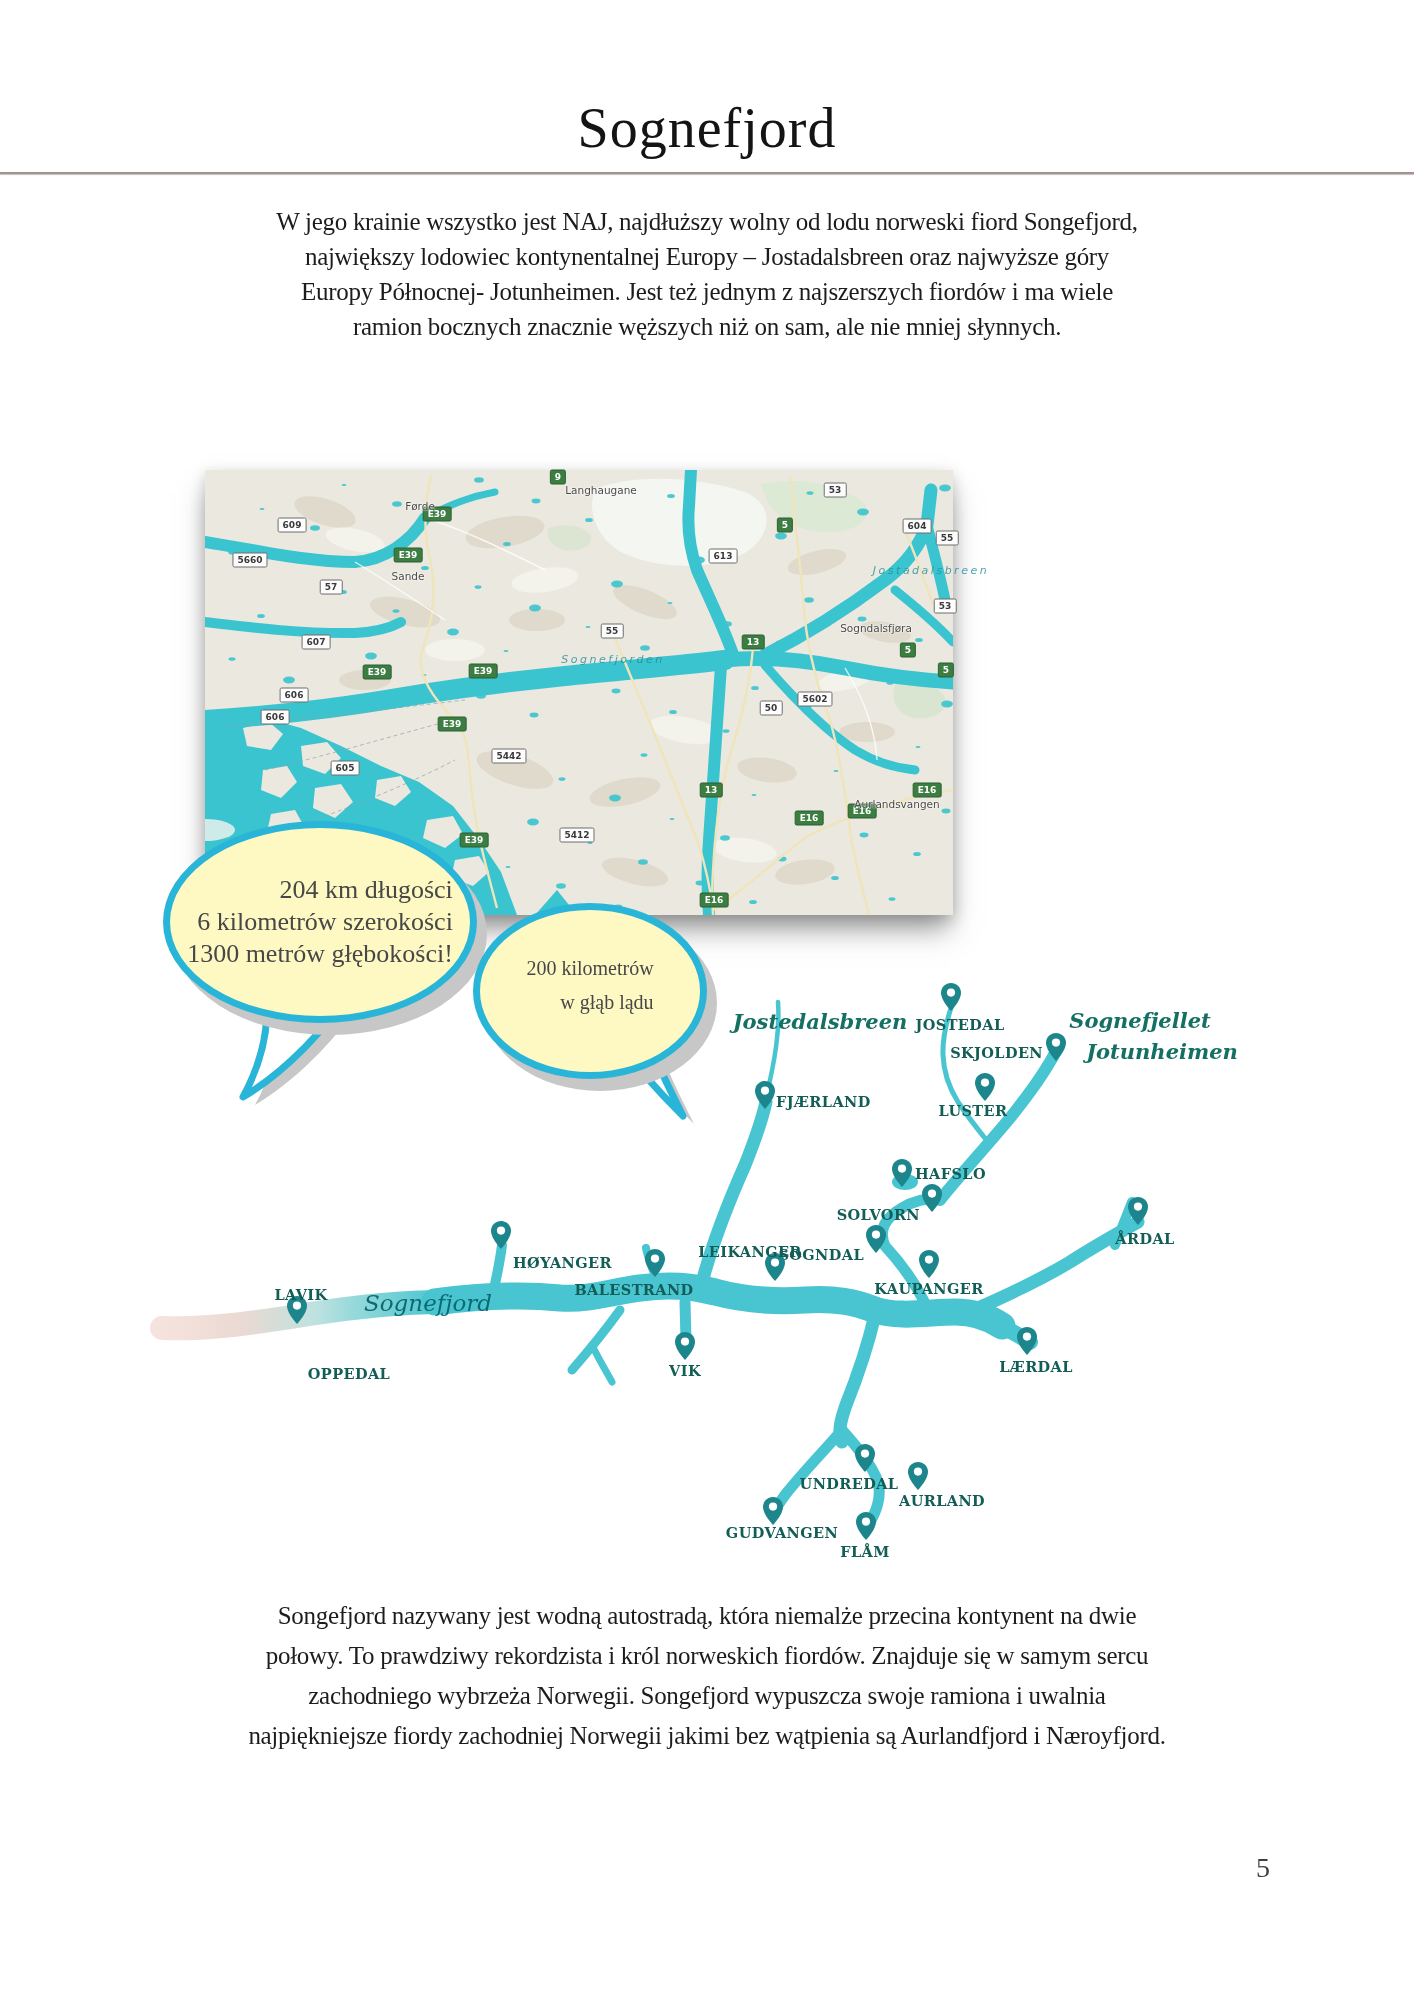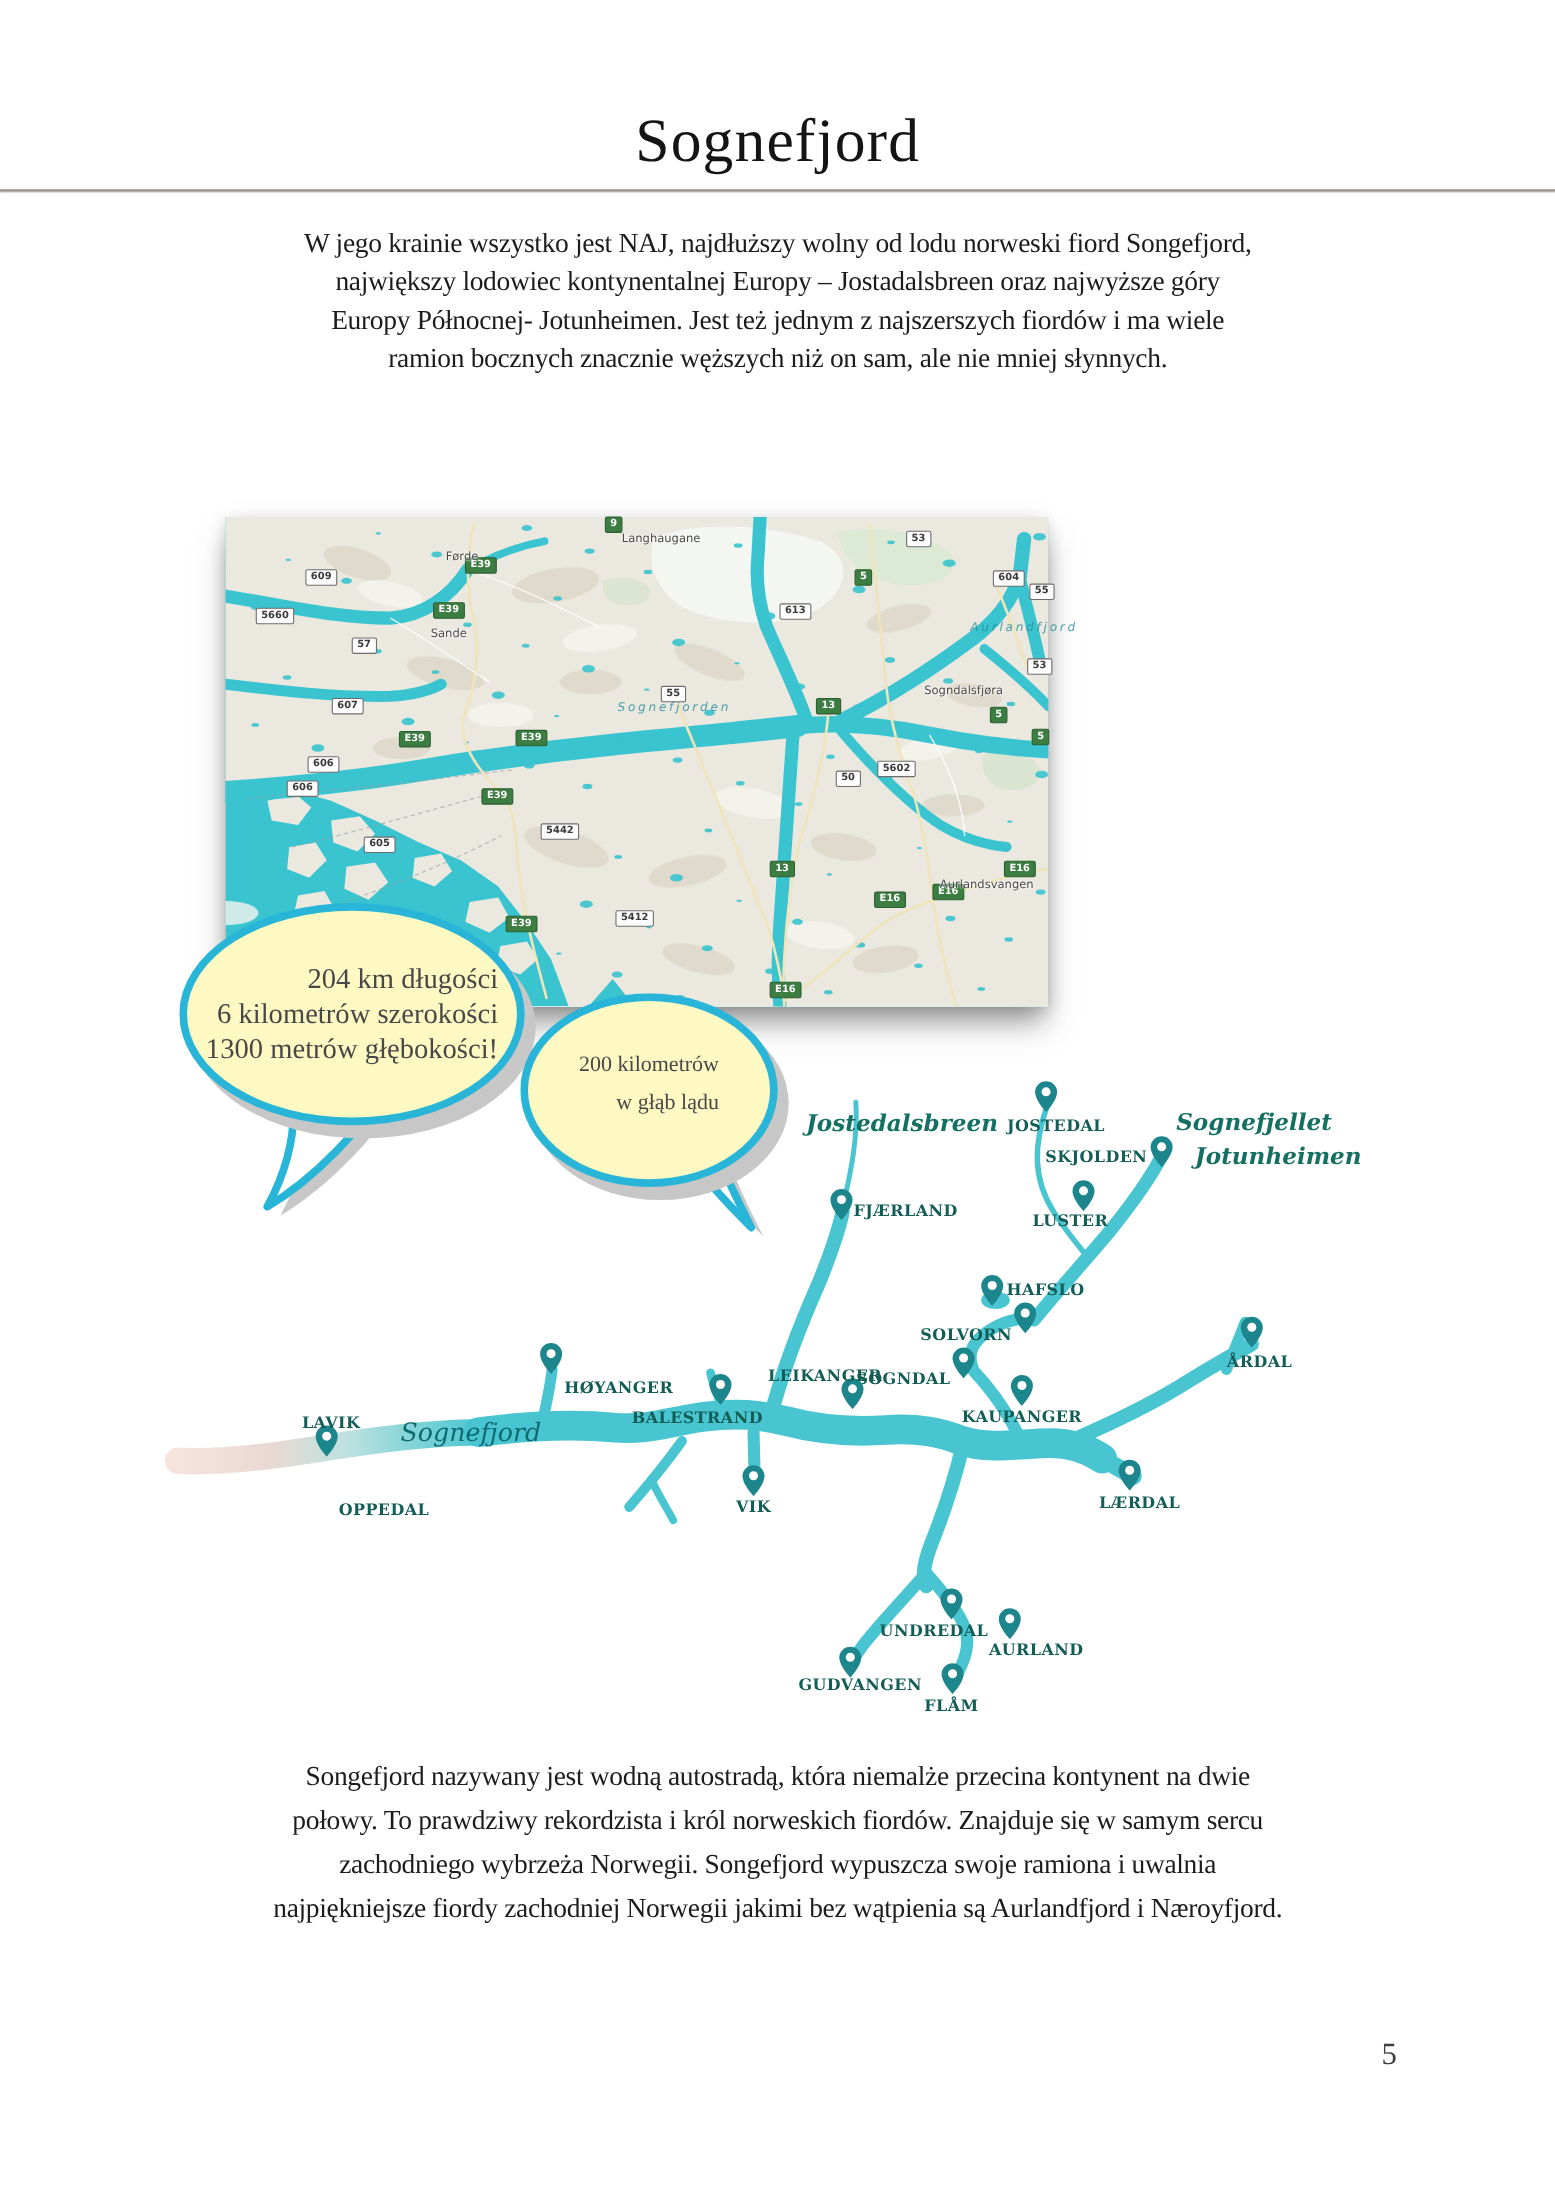--- a/index.html
+++ b/index.html
@@ -270,22 +270,22 @@
         <div class="badge green" style="left: 506px; top: 320px;">13</div>
         <div class="badge green" style="left: 604px; top: 348px;">E16</div>
         <div class="badge green" style="left: 657px; top: 341px;">E16</div>
         <div class="badge green" style="left: 722px; top: 320px;">E16</div>
         <div class="badge green" style="left: 509px; top: 430px;">E16</div>
         <div class="map-label" style="left: 215px; top: 36px;">Førde</div>
         <div class="map-label" style="left: 203px; top: 106px;">Sande</div>
         <div class="map-label" style="left: 396px; top: 20px;">Langhaugane</div>
         <div class="map-label" style="left: 671px; top: 158px;">Sogndalsfjøra</div>
         <div class="map-label" style="left: 692px; top: 334px;">Aurlandsvangen</div>
-        <div class="water-label" style="left: 408px; top: 173px;">Sognefjorden</div>
-        <div class="water-label" style="left: 726px; top: 100px;">Aurlandfjord</div>
+        <div class="water-label" style="left: 408px; top: 189px;">Sognefjorden</div>
+        <div class="water-label" style="left: 726px; top: 100px;">Jostadalsbreen</div>
       </div>
   </div>
 
   <div class="diagram">
     <svg class="fjord" viewBox="0 0 1100 620">
       <defs>
         <linearGradient id="fadeW" gradientUnits="userSpaceOnUse" x1="20" y1="0" x2="300" y2="0">
           <stop offset="0" stop-color="#f6e3dd"></stop>
           <stop offset="0.3" stop-color="#ead9d2"></stop>
           <stop offset="0.55" stop-color="#bfe2e0"></stop>

